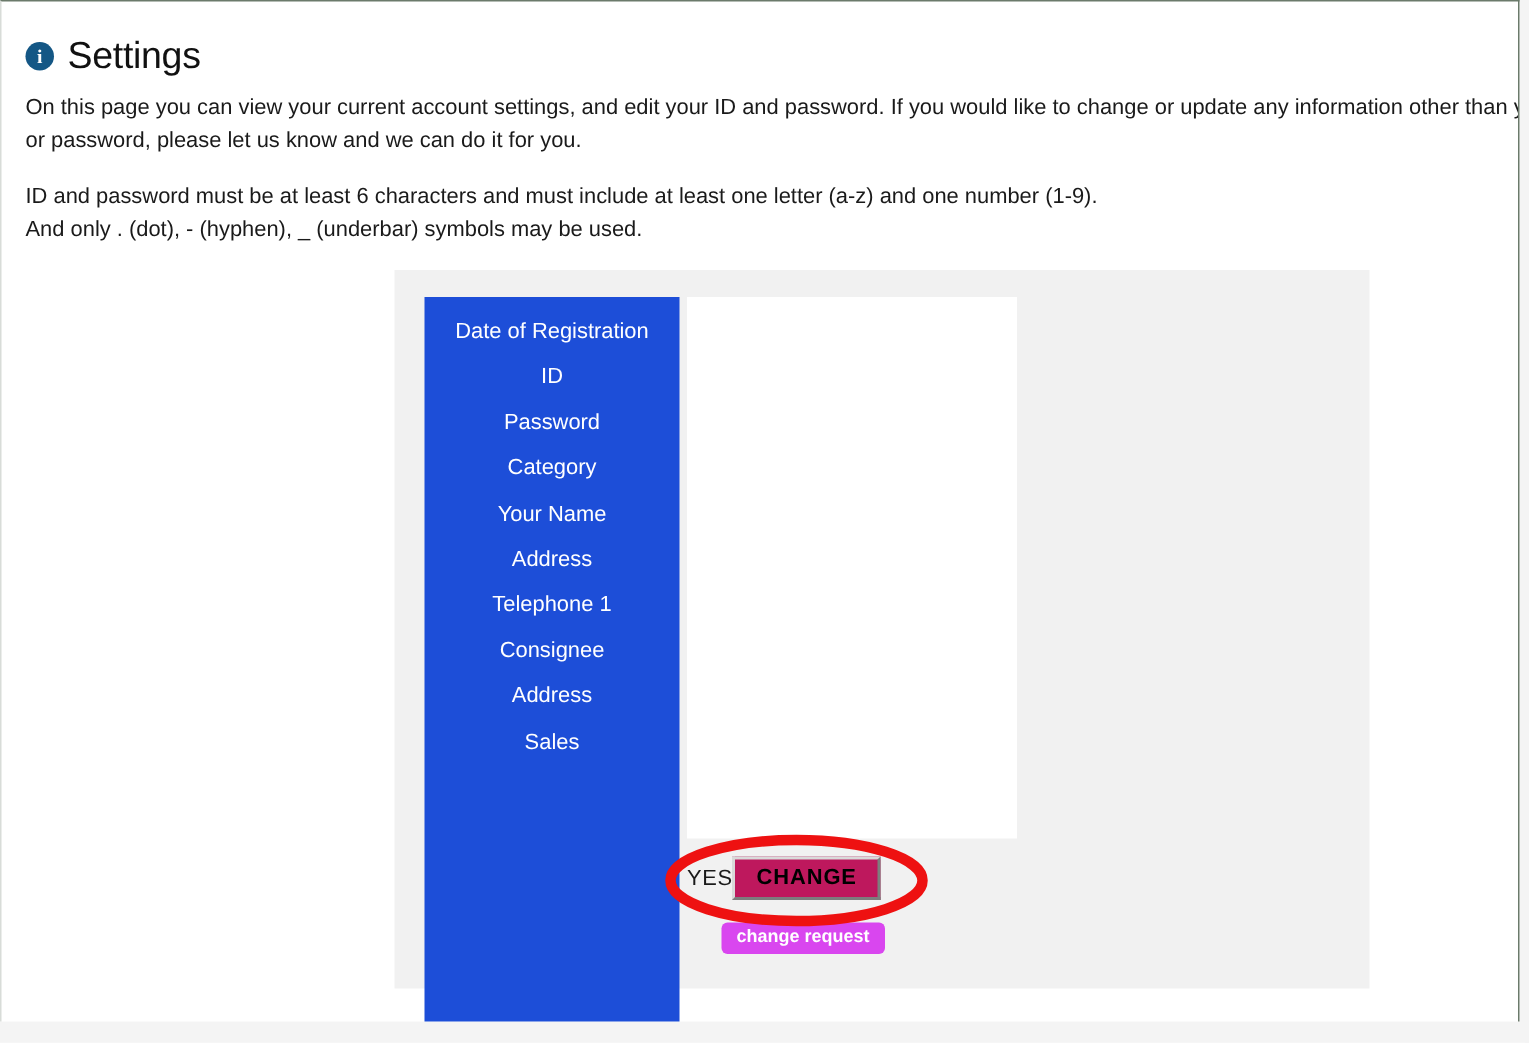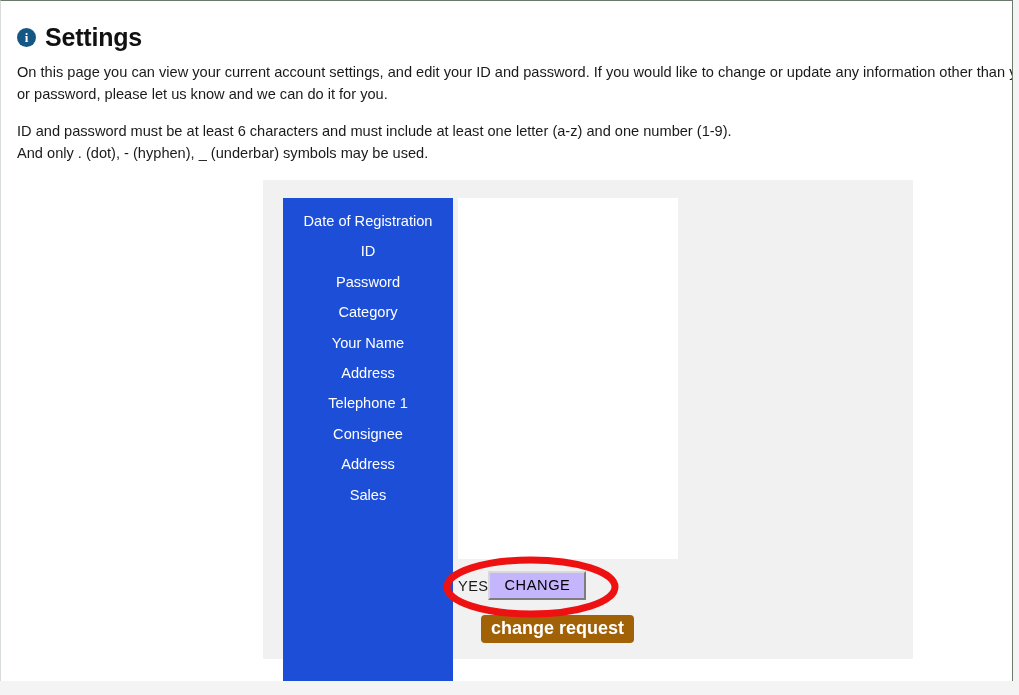--- a/index.html
+++ b/index.html
@@ -48,21 +48,21 @@
     font-weight: bold;
     font-family: "Liberation Serif", serif;
     display: flex;
     align-items: center;
     justify-content: center;
     line-height: 1;
     flex: 0 0 auto;
   }
   #page-title {
     font-size: 25px;
-    font-weight: bold;
+    font-weight: normal;
     color: #111111;
     letter-spacing: -0.2px;
     line-height: 1;
   }
 
   
   .body-text {
     position: absolute;
     left: 16px;
     font-size: 14.6px;
@@ -122,43 +122,43 @@
     top: 391px;
     display: flex;
     align-items: center;
   }
   #confirm-label {
     font-size: 14.6px;
     color: #1a1a1a;
     letter-spacing: 0.4px;
   }
   #change-button {
-    background: #c4b5fd;
+    background: #be185d;
     color: #000000;
     font-size: 14.6px;
-    font-weight: normal;
+    font-weight: bold;
     letter-spacing: 0.6px;
     font-family: "Liberation Sans", sans-serif;
     padding: 4px 14px 5px 14px;
     border-top: 2px solid #d9d9d9;
     border-left: 2px solid #d9d9d9;
     border-right: 2px solid #7d7d7d;
     border-bottom: 2px solid #7d7d7d;
     cursor: pointer;
     line-height: 1.1;
   }
 
   
   #change-request-badge {
     position: absolute;
     left: 218px;
     top: 435px;
-    background: #a16207;
+    background: #d946ef;
     color: #ffffff;
-    font-size: 18px;
+    font-size: 12px;
     font-weight: bold;
     padding: 3px 10px 4px 10px;
     border-radius: 4px;
     line-height: 1.15;
     white-space: nowrap;
   }
 
   
   #highlight-ellipse {
     position: absolute;

